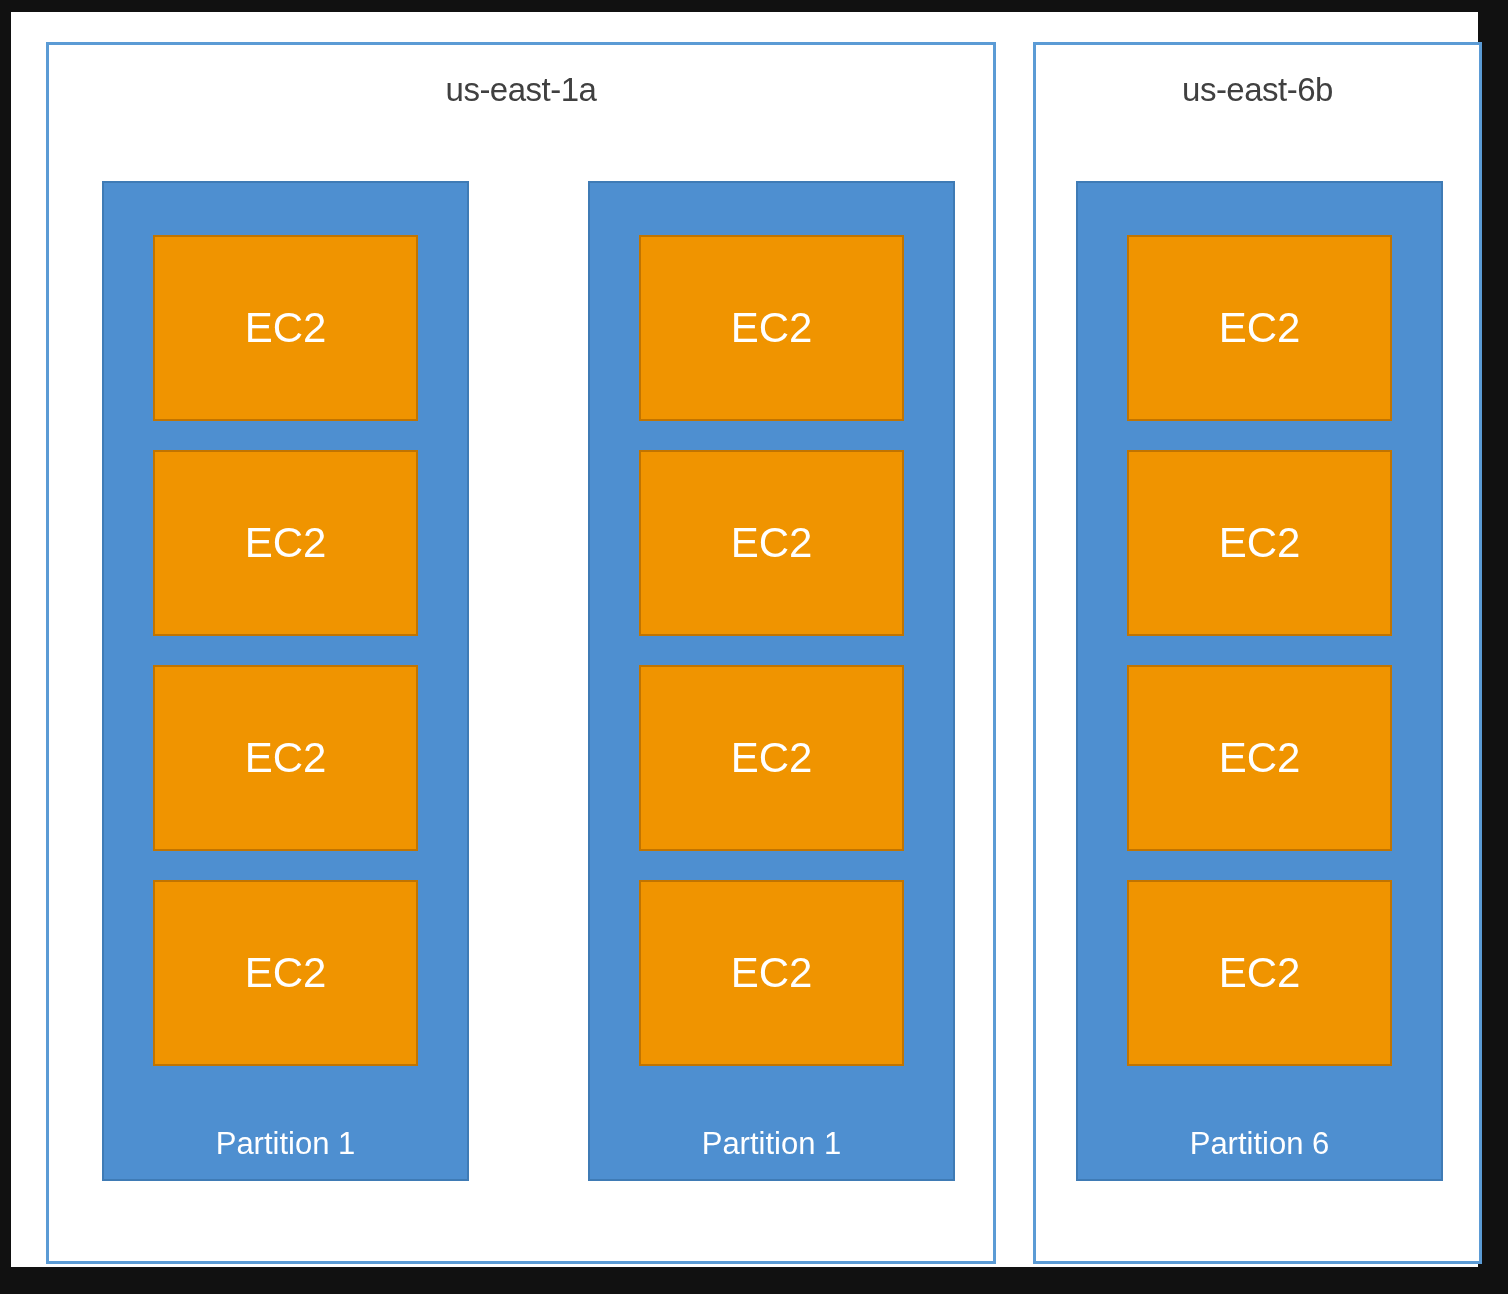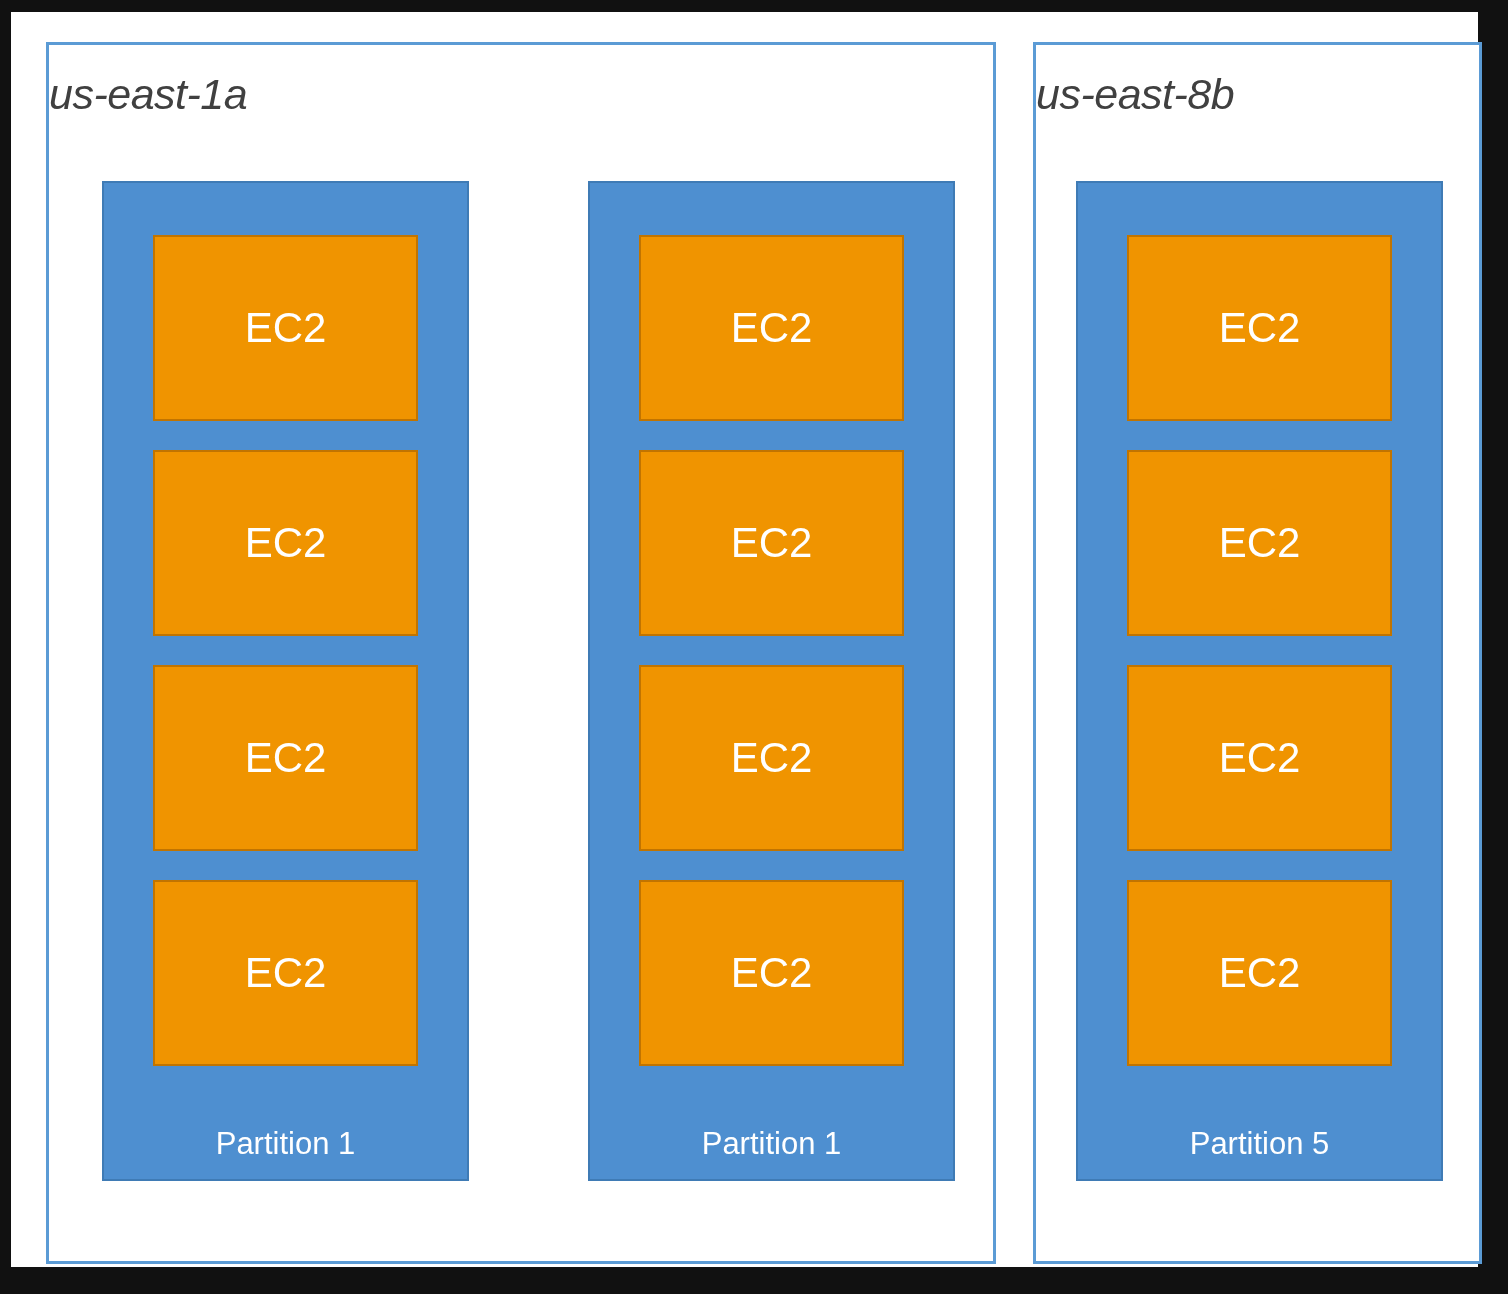--- a/index.html
+++ b/index.html
@@ -50,26 +50,26 @@
     top: 30px;
     width: 449px;
     height: 1222px;
   }
 
   .az-title {
     position: absolute;
     left: 0;
     right: 0;
     top: 28px;
-    font-size: 43px;
+    text-align: center;
+    font-size: 33px;
     line-height: 1;
     color: #404040;
     letter-spacing: -0.5px;
     white-space: nowrap;
-    font-style: italic;
   }
 
   
   .partition {
     position: absolute;
     background: #4E8FD0;
     border: 2px solid #3F7BB5;
     box-sizing: border-box;
     display: flex;
     flex-direction: column;
@@ -142,27 +142,27 @@
           <div class="ec2-box">EC2</div>
           <div class="ec2-box">EC2</div>
           <div class="ec2-box">EC2</div>
           <div class="ec2-box">EC2</div>
         </div>
         <div class="partition-label">Partition 1</div>
       </div>
     </div>
 
     <div class="az-box" id="az-1b">
-      <div class="az-title">us-east-8b</div>
+      <div class="az-title">us-east-6b</div>
 
       <div class="partition" id="partition-3">
         <div class="ec2-stack">
           <div class="ec2-box">EC2</div>
           <div class="ec2-box">EC2</div>
           <div class="ec2-box">EC2</div>
           <div class="ec2-box">EC2</div>
         </div>
-        <div class="partition-label">Partition 5</div>
+        <div class="partition-label">Partition 6</div>
       </div>
     </div>
 
   </div>
 </div>
 
 </body></html>

